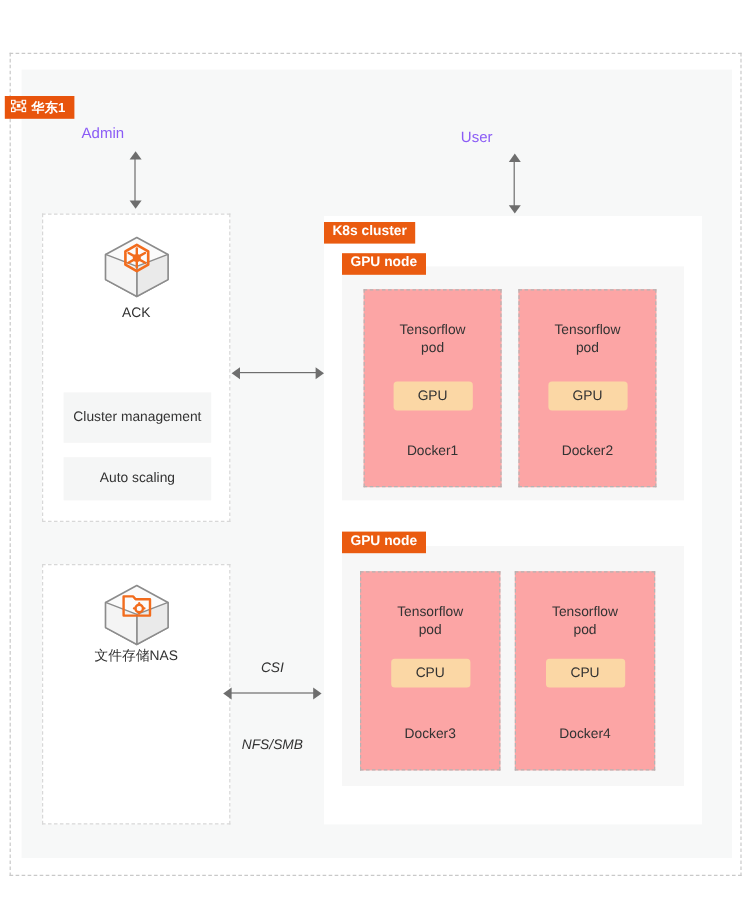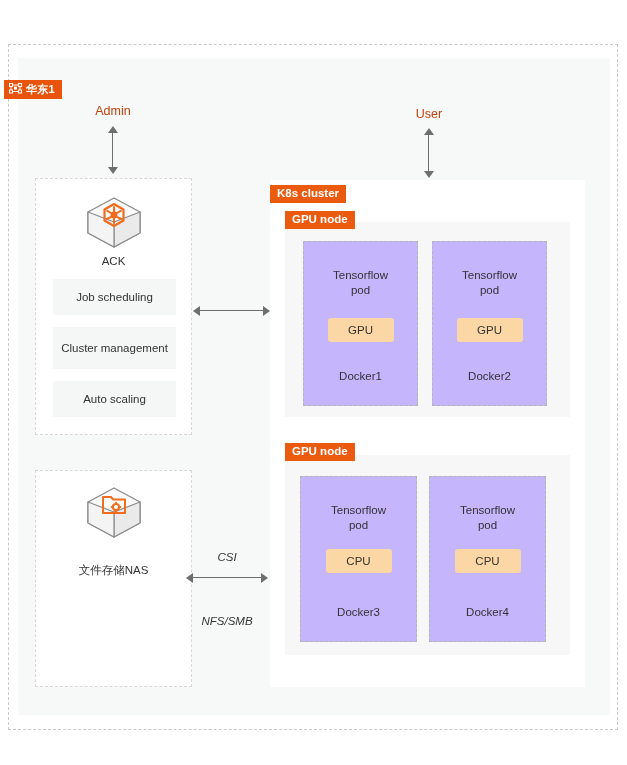--- a/index.html
+++ b/index.html
@@ -60,21 +60,21 @@
     white-space:nowrap;
     z-index:10;
   }
   #k8s-badge{left:270px;top:185px;}
   #gpu-badge-1{left:285px;top:211px;}
   #gpu-badge-2{left:285px;top:443px;}
 
   
   .pod{
     border:1px dashed #b4b4b4;box-sizing:border-box;
-    background:#c4b5fd;
+    background:#fca5a5;
   }
   #pod1{left:303px;top:241px;width:115px;height:165px;}
   #pod2{left:432px;top:241px;width:115px;height:165px;}
   #pod3{left:300px;top:476px;width:117px;height:166px;}
   #pod4{left:429px;top:476px;width:117px;height:166px;}
 
   .pod-title{
     position:absolute;left:0;right:0;top:26px;
     text-align:center;font-size:11.5px;line-height:15px;color:#333;
   }
@@ -94,37 +94,37 @@
 
   
   .icon-3d{position:absolute;left:50%;transform:translateX(-50%);width:62px;height:58px;}
   #ack-icon-wrap{top:16px;}
   #nas-icon-wrap{top:14px;}
   .icon-caption{
     position:absolute;left:0;right:0;text-align:center;
     font-size:11.5px;color:#333;
   }
   #ack-caption{top:76px;}
-  #nas-caption{top:92px;}
+  #nas-caption{top:68px;}
 
   
   .feature{
     position:absolute;left:17px;width:123px;
     background:#f5f6f6;
     display:flex;align-items:center;justify-content:center;
     text-align:center;
     font-size:11.5px;line-height:14px;color:#333;
   }
   #feat-job{top:100px;height:36px;}
   #feat-cluster{top:148px;height:42px;}
   #feat-auto{top:202px;height:36px;}
   #feat-pv{top:117px;height:36px;left:17px;width:123px;}
 
   
-  .actor-label{font-size:12.5px;color:#c2410c;text-align:center;}
+  .actor-label{font-size:12.5px;color:#8b5cf6;}
   #admin-label{left:68px;top:104px;width:90px;}
   #user-label{left:384px;top:107px;width:90px;}
 
   
   .arrow-v{position:absolute;width:13px;}
   .arrow-v .shaft{position:absolute;left:6px;top:6px;bottom:6px;width:1.4px;background:#6e6e6e;}
   .arrow-v .head{position:absolute;left:1.5px;width:0;height:0;border-left:5px solid transparent;border-right:5px solid transparent;}
   .arrow-v .head.up{top:0;border-bottom:7px solid #6e6e6e;}
   .arrow-v .head.down{bottom:0;border-top:7px solid #6e6e6e;}
 
@@ -196,21 +196,20 @@
           <line x1="-3" y1="1.8" x2="-7" y2="4"></line>
           <line x1="2.9" y1="-2" x2="6.8" y2="-4.2"></line>
           <line x1="-2.9" y1="-2" x2="-6.8" y2="-4.2"></line>
           <line x1="0" y1="3.4" x2="0" y2="7.8"></line>
         </g>
       </g>
     </svg>
   </div>
   <div class="icon-caption" id="ack-caption">ACK</div>
 
-  <div class="feature" id="feat-job">Job scheduling</div>
   <div class="feature" id="feat-cluster">
     <span>Cluster management</span>
   </div>
   <div class="feature" id="feat-auto">Auto scaling</div>
 </div>
 
 <div class="abs white-card dashed-card" id="nas-card">
   <div class="icon-3d" id="nas-icon-wrap">
     <svg width="62" height="58" viewBox="0 0 62 58" aria-hidden="true">
       <polygon points="31,3 57,17 57,38 31,52 5,38 5,17" fill="#fbfbfb" stroke="#8c8c8c" stroke-width="1.4" stroke-linejoin="round"></polygon>

